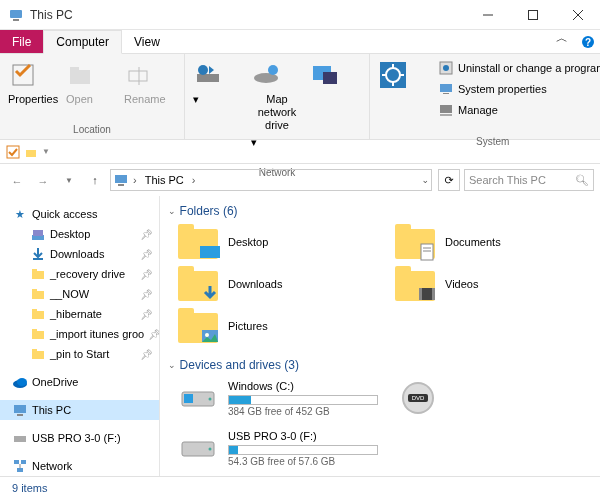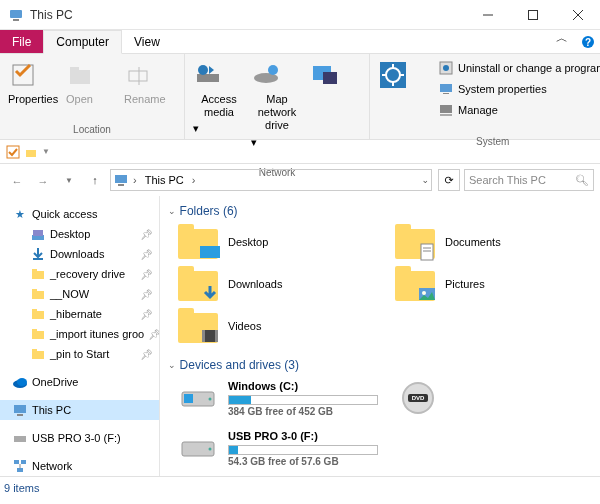--- a/index.html
+++ b/index.html
@@ -43,28 +43,28 @@
 .sb-item.selected { background:#cce8ff; }
 .sb-ico { width:16px; height:16px; flex-shrink:0; display:flex; align-items:center; justify-content:center; }
 .pin { margin-left:auto; color:#888; font-size:10px; }
 .sb-gap { height:8px; }
 .content { flex:1; overflow:auto; padding:4px 8px 8px 8px; }
 .section-hdr { display:flex; align-items:center; gap:4px; color:#1e4e8c; font-size:12px; padding:4px 0; }
 .section-hdr .tri { color:#666; font-size:9px; }
 .folders-grid { display:grid; grid-template-columns:1fr 1fr; gap:6px 20px; padding:2px 0 10px 10px; }
 .folder-item { display:flex; align-items:center; gap:10px; }
 .folder-ico { width:40px; height:36px; position:relative; flex-shrink:0; }
-.drives-grid { display:grid; grid-template-columns:1fr 1fr; gap:10px 20px; padding:2px 0 4px 10px;font-weight:bold; }
+.drives-grid { display:grid; grid-template-columns:1fr 1fr; gap:10px 20px; padding:2px 0 4px 10px; }
 .drive-item { display:flex; align-items:center; gap:10px; }
 .drive-ico { width:40px; height:40px; display:flex; align-items:center; justify-content:center; }
 .drive-info { flex:1; }
 .drive-bar { width:150px; height:10px; border:1px solid #bbb; margin:3px 0 1px 0; }
 .drive-fill { height:100%; background:#26a0da; }
 .drive-free { color:#666; font-size:10px; }
-.statusbar { height:22px; border-top:1px solid #e1e1e1; display:flex; align-items:center; padding:0 4px; color:#1e4e8c; font-size:11px; }
+.statusbar { height:22px; border-top:1px solid #e1e1e1; display:flex; align-items:center; padding:0 12px; color:#1e4e8c; font-size:11px; }
 
 .folder-shape { width:40px; height:30px; background:#ffd868; border-radius:2px; position:relative; margin-top:5px; }
 .folder-shape::before { content:''; position:absolute; top:-5px; left:0; width:16px; height:7px; background:#ffd868; border-radius:2px 2px 0 0; }
 .overlay { position:absolute; bottom:-2px; right:-2px; width:20px; height:20px; display:flex; align-items:center; justify-content:center; }
 </style>
 </head>
 <body>
 
 <div class="titlebar">
   <svg class="app-icon" viewBox="0 0 16 16">
@@ -142,21 +142,20 @@
   <div class="rgroup">
     <div class="rgroup-items">
       <div class="ritem-large">
         <div class="ritem-ico">
             <svg width="30" height="30">
               <rect x="4" y="14" width="22" height="8" fill="#888"></rect>
               <circle cx="10" cy="10" r="5" fill="#2a7ab8"></circle>
               <path d="M16 6 l5 4 l-5 4 z" fill="#2a7ab8"></path>
             </svg>
           </div>
-        <span>Access media</span>
           <span>▾</span>
       </div>
       <div class="ritem-large">
         <div class="ritem-ico">
             <svg width="30" height="30">
               <ellipse cx="15" cy="18" rx="12" ry="5" fill="#999"></ellipse>
               <circle cx="22" cy="10" r="5" fill="#4a9de0"></circle>
             </svg>
           </div>
         <span>Map network drive</span>
@@ -411,40 +410,40 @@
               </svg>
             </div>
           </div>
           <span>Downloads</span>
         </div>
         <div class="folder-item">
           <div class="folder-ico">
             <div class="folder-shape"></div>
             <div class="overlay">
               <svg width="20" height="20">
-                <rect x="2" y="4" width="16" height="12" fill="#5a9bd5"></rect>
-                <circle cx="7" cy="9" r="2" fill="#ffe"></circle>
-                <path d="M2 16 l5-5 l4 3 l4-6 l3 8 z" fill="#3a7"></path>
+                <rect x="2" y="4" width="16" height="12" fill="#444"></rect>
+                <rect x="2" y="4" width="3" height="12" fill="#888"></rect>
+                <rect x="15" y="4" width="3" height="12" fill="#888"></rect>
               </svg>
             </div>
           </div>
-          <span>Pictures</span>
+          <span>Videos</span>
         </div>
         <div class="folder-item">
           <div class="folder-ico">
             <div class="folder-shape"></div>
             <div class="overlay">
               <svg width="20" height="20">
-                <rect x="2" y="4" width="16" height="12" fill="#444"></rect>
-                <rect x="2" y="4" width="3" height="12" fill="#888"></rect>
-                <rect x="15" y="4" width="3" height="12" fill="#888"></rect>
+                <rect x="2" y="4" width="16" height="12" fill="#5a9bd5"></rect>
+                <circle cx="7" cy="9" r="2" fill="#ffe"></circle>
+                <path d="M2 16 l5-5 l4 3 l4-6 l3 8 z" fill="#3a7"></path>
               </svg>
             </div>
           </div>
-          <span>Videos</span>
+          <span>Pictures</span>
         </div>
       </div>
     <div class="section-hdr">
         <span class="tri">⌄</span>
         <span>Devices and drives (3)</span>
       </div>
     <div class="drives-grid" id="drives-grid">
         <div class="drive-item">
           <div class="drive-ico">
             <svg width="40" height="40">

